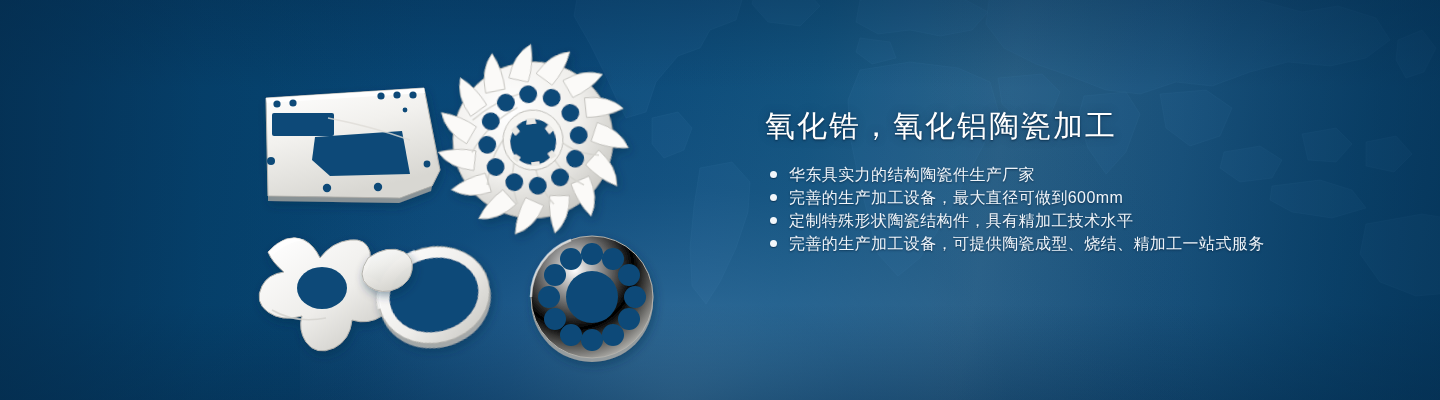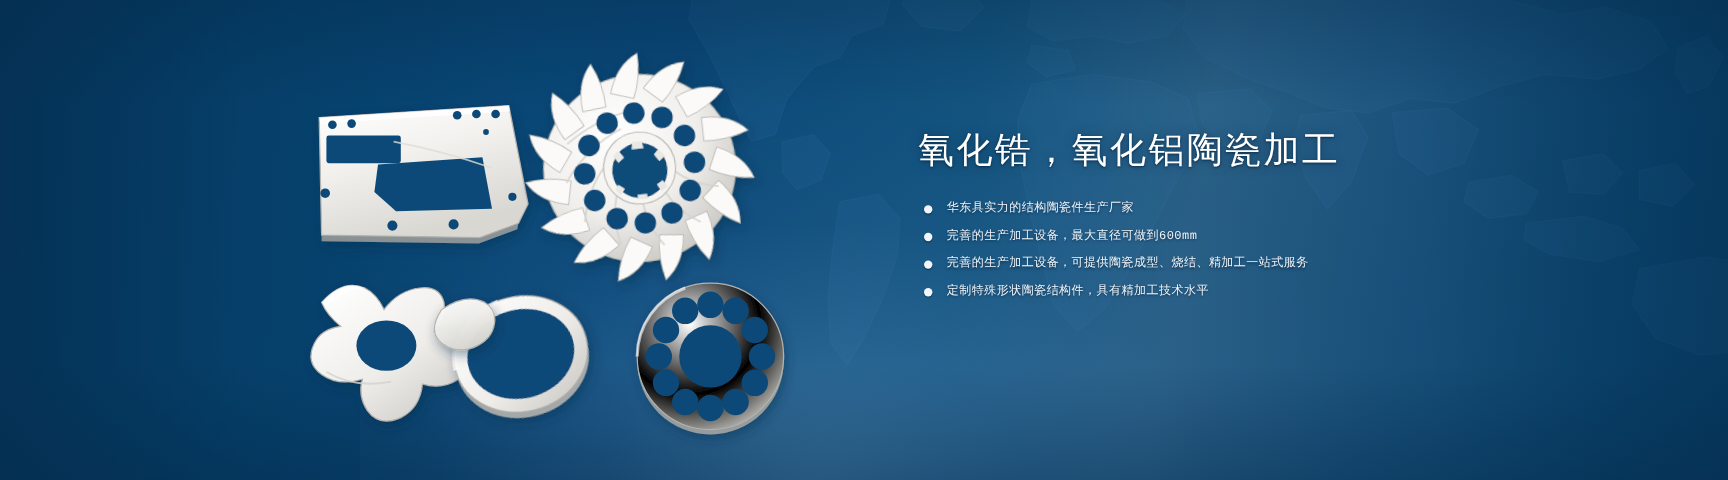--- a/index.html
+++ b/index.html
@@ -91,27 +91,26 @@
   }
   .bullet-dot {
     flex: 0 0 auto;
     width: 7px; height: 7px;
     border-radius: 50%;
     background: #f2f6fa;
     margin: 0 12px 0 5px;
     box-shadow: 0 1px 1px rgba(2,28,52,0.55);
   }
   .bullet-text {
-    font-size: 10px;
+    font-size: 16px;
     line-height: 15px;
     color: #f0f5fa;
     letter-spacing: 0.4px;
     white-space: nowrap;
     text-shadow: 0 1px 2px rgba(2,28,52,0.62);
-    font-family: Liberation Mono, monospace;
   }
 </style>
 </head>
 <body>
 
 <div id="banner">
 
   <div class="bg-base"></div>
 
   <div class="bg-map">
@@ -346,22 +345,22 @@
       <li class="bullet">
         <span class="bullet-dot"></span>
         <span class="bullet-text">华东具实力的结构陶瓷件生产厂家</span>
       </li>
       <li class="bullet">
         <span class="bullet-dot"></span>
         <span class="bullet-text">完善的生产加工设备，最大直径可做到600mm</span>
       </li>
       <li class="bullet">
         <span class="bullet-dot"></span>
-        <span class="bullet-text">完善的生产加工设备，可提供陶瓷成型、烧结、精加工一站式服务</span>
+        <span class="bullet-text">定制特殊形状陶瓷结构件，具有精加工技术水平</span>
       </li>
       <li class="bullet">
         <span class="bullet-dot"></span>
-        <span class="bullet-text">定制特殊形状陶瓷结构件，具有精加工技术水平</span>
+        <span class="bullet-text">完善的生产加工设备，可提供陶瓷成型、烧结、精加工一站式服务</span>
       </li>
     </ul>
   </div>
 
 </div>
 
 </body></html>

